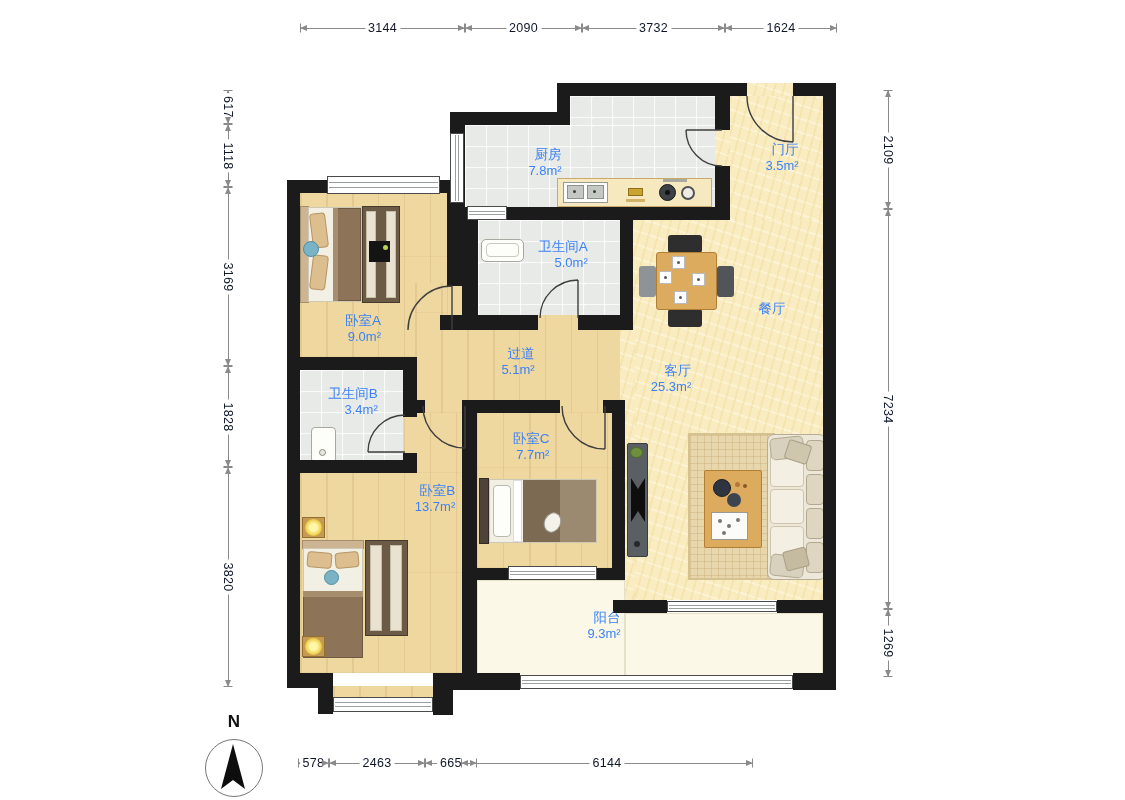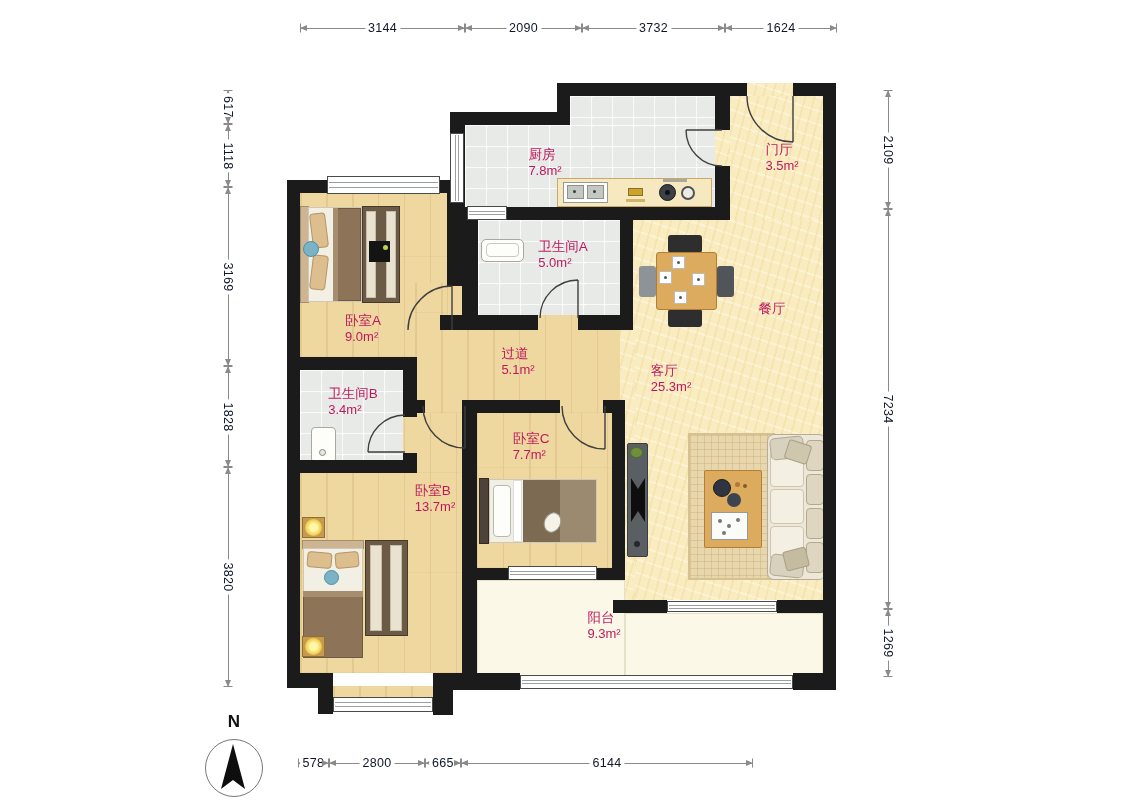--- a/index.html
+++ b/index.html
@@ -12,21 +12,21 @@
   .floor-warm{background-image:repeating-linear-gradient(105deg,rgba(231,192,96,.18) 0 2px,transparent 2px 9px),repeating-linear-gradient(18deg,rgba(255,253,240,.4) 0 2px,transparent 2px 13px);}
   .floor-balc{box-shadow:inset 0 0 0 1px rgba(190,180,140,.35);}
   
   .win{background:#fff;border:1px solid #4a4a4a;}
   .win::before,.win::after{content:"";position:absolute;background:#9aa0a0;}
   .win-h::before{left:1px;right:1px;height:1px;top:30%;}
   .win-h::after{left:1px;right:1px;height:1px;top:62%;}
   .win-v::before{top:1px;bottom:1px;width:1px;left:30%;}
   .win-v::after{top:1px;bottom:1px;width:1px;left:62%;}
   
-  .rlabel{position:absolute;transform:translateX(-50%);text-align:left;font-size:13.5px;line-height:1.28;color:#be185d;white-space:nowrap;font-weight:500;}
+  .rlabel{position:absolute;transform:translateX(-50%);text-align:right;font-size:13.5px;line-height:1.28;color:#3b82f6;white-space:nowrap;font-weight:500;}
   .rlabel .area{display:block;font-size:13px;font-weight:400;}
   .rlabel .rname{display:block;}
   
   .dim-h,.dim-v{position:absolute;}
   .dim-h{height:12px;}
   .dim-v{width:12px;}
   .dim-h .line{position:absolute;left:0;right:0;top:50%;height:1px;background:#8a8a8a;}
   .dim-v .line{position:absolute;top:0;bottom:0;left:50%;width:1px;background:#8a8a8a;}
   .dim-h::before{content:"";position:absolute;left:0;top:50%;margin-top:-3px;border-top:3px solid transparent;border-bottom:3px solid transparent;border-right:7px solid #8a8a8a;}
   .dim-h::after{content:"";position:absolute;right:0;top:50%;margin-top:-3px;border-top:3px solid transparent;border-bottom:3px solid transparent;border-left:7px solid #8a8a8a;}
@@ -287,23 +287,23 @@
       <div class="dim-h" style="left: 298px; width: 31px; top: 757px;">
         <div class="line"></div>
         <div class="tick" style="left: 0px;"></div>
         <div class="tick" style="right: 0px;"></div>
         <span class="dim-label">578</span>
       </div>
       <div class="dim-h" style="left: 329px; width: 96px; top: 757px;">
         <div class="line"></div>
         <div class="tick" style="left: 0px;"></div>
         <div class="tick" style="right: 0px;"></div>
-        <span class="dim-label">2800</span>
-      </div>
-      <div class="dim-h" style="left: 425px; width: 36px; top: 757px;">
+        <span class="dim-label">2463</span>
+      </div>
+      <div class="dim-h" style="left: 425px; width: 52px; top: 757px;">
         <div class="line"></div>
         <div class="tick" style="left: 0px;"></div>
         <div class="tick" style="right: 0px;"></div>
         <span class="dim-label">665</span>
       </div>
       <div class="dim-h" style="left: 461px; width: 292px; top: 757px;">
         <div class="line"></div>
         <div class="tick" style="left: 0px;"></div>
         <div class="tick" style="right: 0px;"></div>
         <span class="dim-label">6144</span>

